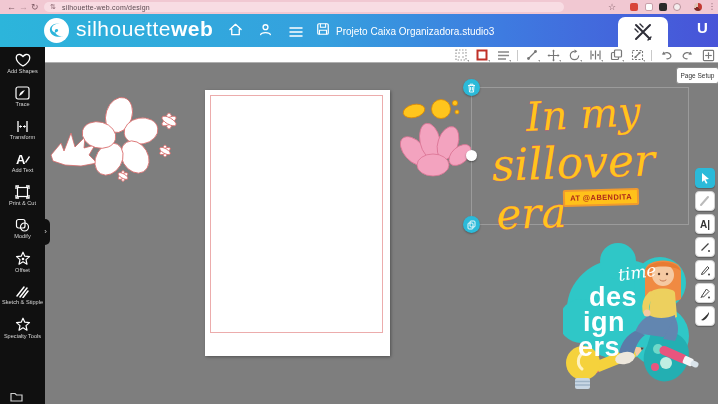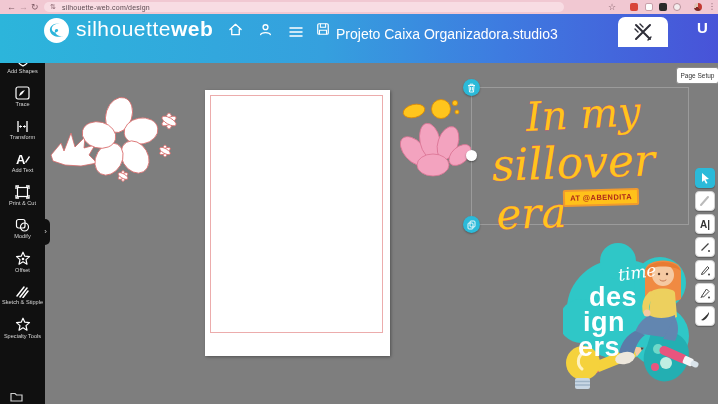--- a/index.html
+++ b/index.html
@@ -8,29 +8,29 @@
 
   
   #browser-bar { position:absolute; left:0; top:0; width:718px; height:14px; background:#F1C8D2; z-index:50; }
   .nav-glyph { position:absolute; top:1px; font-size:9px; color:#7D5A64; line-height:12px; }
   #url-pill { position:absolute; left:44px; top:2px; width:520px; height:10px; background:#F8DCE3; border-radius:6px; }
   #url-pill .tune { position:absolute; left:6px; top:1px; font-size:7px; color:#8A6670; }
   #url-text { position:absolute; left:18px; top:1.5px; font-size:7px; color:#5A4A50; letter-spacing:.2px; }
   .ext-icon { position:absolute; top:3px; width:8px; height:8px; border-radius:2px; }
 
   
-  #app-header { position:absolute; left:0; top:14px; width:718px; height:49px;
+  #app-header { position:absolute; left:0; top:14px; width:718px; height:33px;
     background:linear-gradient(90deg,#2CB5DB 0%,#35A0DE 45%,#3E7BE0 70%,#4853D8 100%); z-index:40; }
   #logo-mark { position:absolute; left:44px; top:4px; width:25px; height:25px; border-radius:50%; background:#FFF; }
   #logo-mark svg { position:absolute; left:3px; top:3px; }
   #brand { position:absolute; left:76px; top:3px; font-size:21px; color:#FFF; letter-spacing:.5px; }
   #brand .light { font-weight:300; }
   #brand .bold { font-weight:bold; }
   .hdr-icon { position:absolute; top:8px; color:#FFF; }
-  #doc-title { position:absolute; left:336px; top:12px; font-size:14px; color:#FFF; }
+  #doc-title { position:absolute; left:336px; top:12px; font-size:10px; color:#FFF; }
   #design-tab { position:absolute; left:618px; top:3px; width:50px; height:30px; background:#FFF; border-radius:7px 7px 0 0; }
   #partner-glyph { position:absolute; left:697px; top:5px; font-size:15px; font-weight:bold; color:#FFF; }
 
   
   #toolbar { position:absolute; left:45px; top:47px; width:673px; height:16px; background:#FFF; border-bottom:1px solid #AFAFAF; z-index:30; }
   #toolbar-icons { position:absolute; right:1px; top:0; height:16px; display:flex; align-items:center; gap:7px; padding-right:2px; }
   .tb-ic { position:relative; width:14px; height:14px; display:flex; align-items:center; justify-content:center; }
   .tb-ic .caret { position:absolute; right:-1px; bottom:0; width:0; height:0; border-left:2.5px solid transparent; border-top:2.5px solid #9a9a9a; }
   .tb-sep { width:1px; height:11px; background:#C9C9C9; }
 

